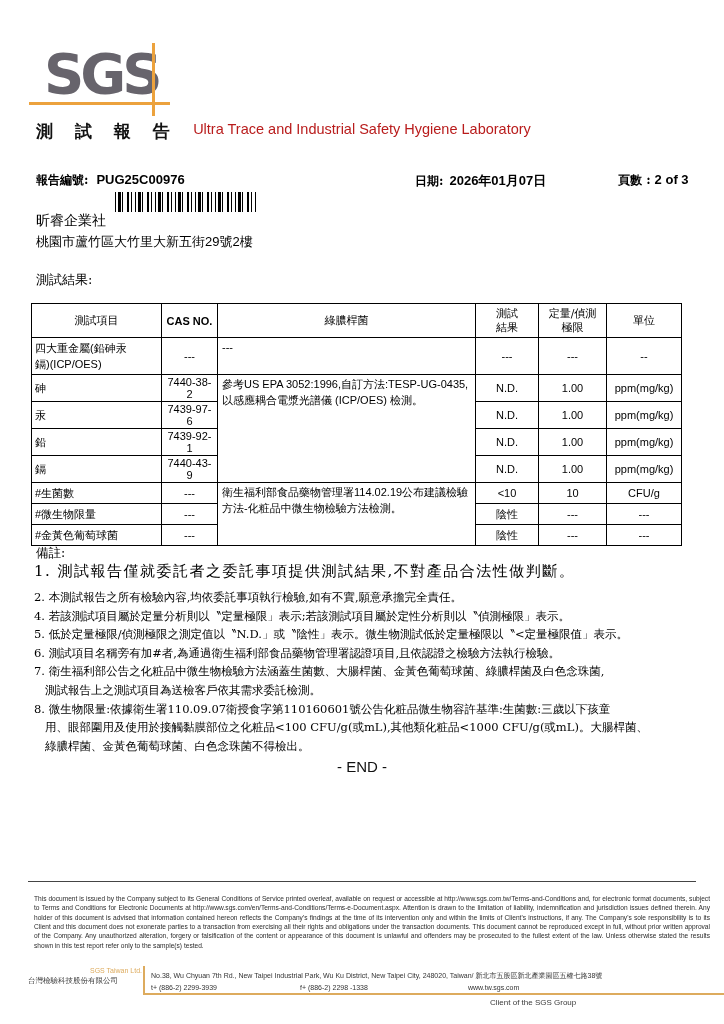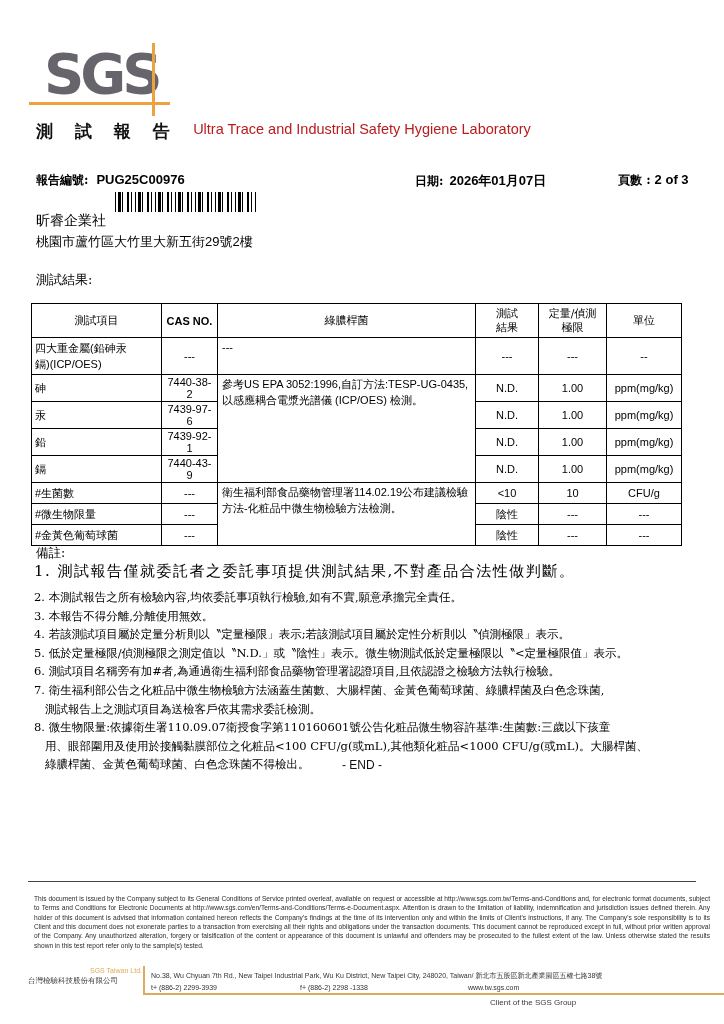--- a/index.html
+++ b/index.html
@@ -80,21 +80,21 @@
   .notes-label { position:absolute; left:36px; top:545px; font-size:12.5px;text-align:right; }
   .note-first {
     position:absolute; left:34px; top:560px; width:680px;
     font-size:15px; letter-spacing:1.5px; line-height:22px;
   }
   .notes-rest {
     position:absolute; left:34px; top:588px; width:682px;
     font-size:11.5px; line-height:18.6px;
   }
   .note { white-space:pre-line; padding-left:11px; text-indent:-11px; }
-  .end-mark { position:absolute; left:0; top:758px; width:724px; text-align:center; font-size:12px; color:#111; }
+  .end-mark { position:absolute; left:0; top:758px; width:724px; text-align:center; font-size:15px; color:#111; }
 
   
   .top-rule { position:absolute; left:28px; top:881px; width:668px; height:1px; background:#444; }
   .disclaimer {
     position:absolute; left:34px; top:894px; width:676px;
     font-size:6.6px; line-height:9.35px; text-align:justify; color:#2b2b2b;
   }
   .f-company-en { position:absolute; left:30px; top:967px; width:112px; text-align:right; font-size:7px; color:var(--footer-orange,#d8a45c); }
   .f-company-zh { position:absolute; left:28px; top:976px; font-size:7.5px; color:#3a3a3a; }
   .f-vline { position:absolute; left:143px; top:966px; width:1.5px; height:27px; background:var(--footer-orange,#e0b066); }
@@ -222,21 +222,20 @@
         <td class="c">---</td>
         <td class="c">---</td>
       </tr>
     </tbody>
   </table>
 
   <div class="notes-label serif">備註:</div>
   <div class="note-first serif">1. 測試報告僅就委託者之委託事項提供測試結果,不對產品合法性做判斷。</div>
   <div class="notes-rest serif">
     <div class="note">2. 本測試報告之所有檢驗內容,均依委託事項執行檢驗,如有不實,願意承擔完全責任。</div>
-    <div class="note">3. 本報告不得分離,分離使用無效。</div>
     <div class="note">4. 若該測試項目屬於定量分析則以〝定量極限」表示;若該測試項目屬於定性分析則以〝偵測極限」表示。</div>
     <div class="note">5. 低於定量極限/偵測極限之測定值以〝N.D.」或〝陰性」表示。微生物測試低於定量極限以〝&lt;定量極限值」表示。</div>
     <div class="note">6. 測試項目名稱旁有加#者,為通過衛生福利部食品藥物管理署認證項目,且依認證之檢驗方法執行檢驗。</div>
     <div class="note">7. 衛生福利部公告之化粧品中微生物檢驗方法涵蓋生菌數、大腸桿菌、金黃色葡萄球菌、綠膿桿菌及白色念珠菌,
 測試報告上之測試項目為送檢客戶依其需求委託檢測。</div>
     <div class="note">8. 微生物限量:依據衛生署110.09.07衛授食字第110160601號公告化粧品微生物容許基準:生菌數:三歲以下孩童
 用、眼部圍用及使用於接觸黏膜部位之化粧品&lt;100 CFU/g(或mL),其他類化粧品&lt;1000 CFU/g(或mL)。大腸桿菌、
 綠膿桿菌、金黃色葡萄球菌、白色念珠菌不得檢出。</div>
   </div>
   <div class="end-mark">- END -</div>

